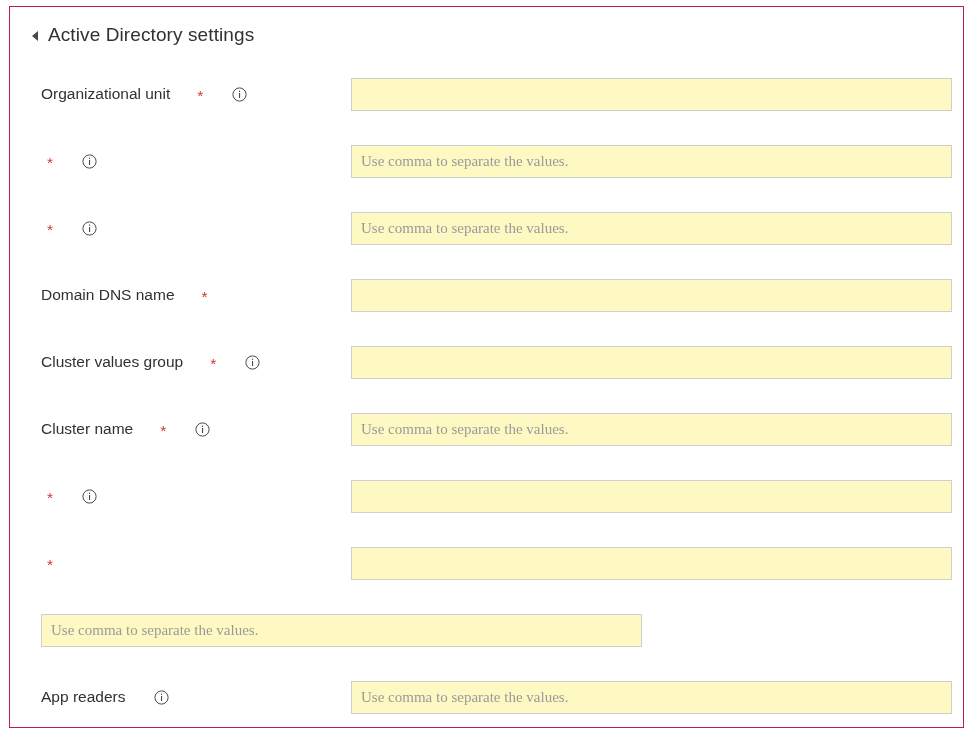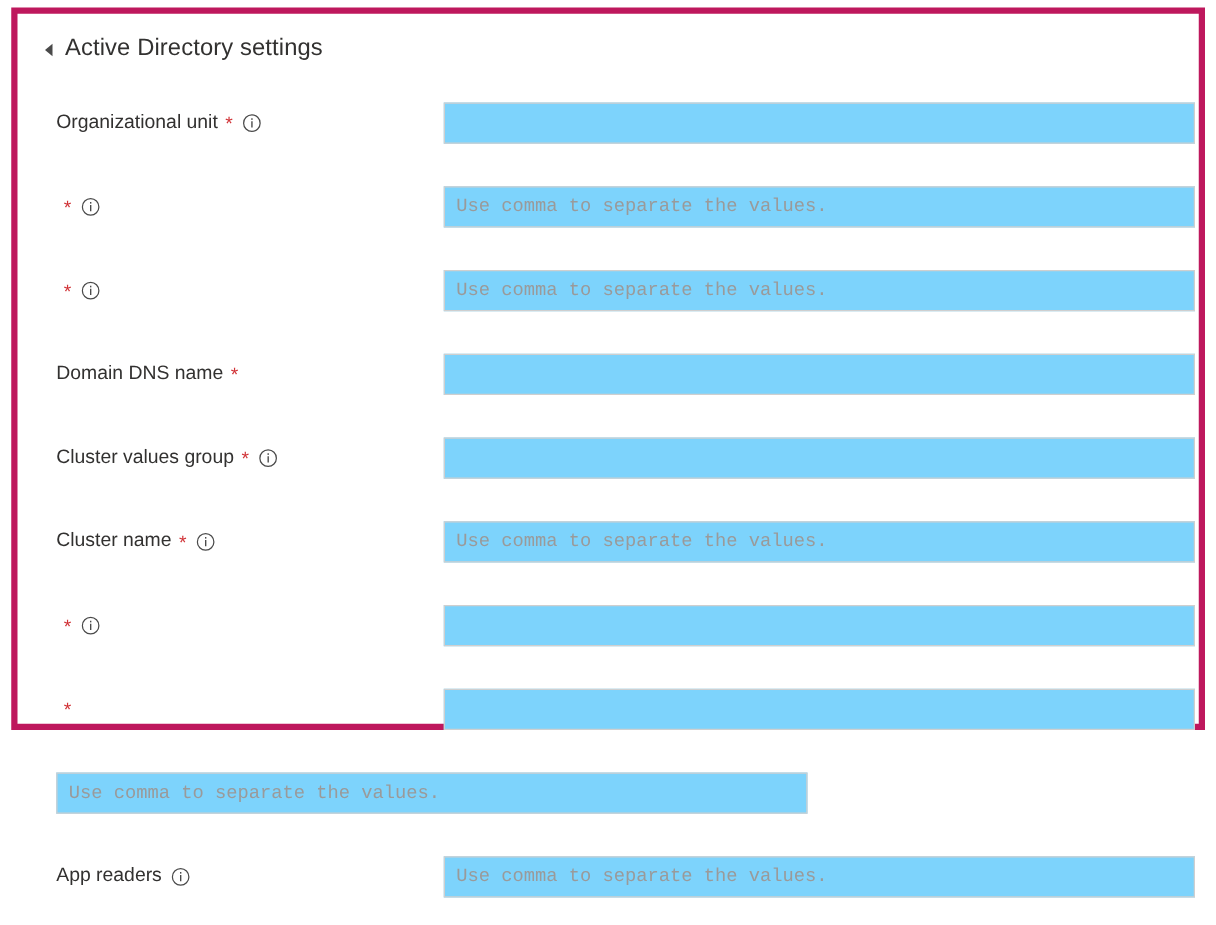--- a/index.html
+++ b/index.html
@@ -17,23 +17,23 @@
     position: relative;
     box-sizing: border-box;
     background: #ffffff;
     overflow: hidden;
   }
   .panel {
     position: absolute;
     left: 9px;
     top: 6px;
     width: 955px;
-    height: 578px;
-    box-sizing: border-box;
-    border: 5px solid #be185d;
+    height: 722px;
+    box-sizing: border-box;
+    border: 1px solid #be185d;
     background: #ffffff;
   }
   .section-header {
     display: flex;
     align-items: center;
     gap: 10px;
     padding: 16px 0 0 22px;
     height: 40px;
     box-sizing: border-box;
   }
@@ -64,20 +64,21 @@
     box-sizing: border-box;
   }
   .label-cell {
     width: 310px;
     display: flex;
     align-items: center;
     flex: 0 0 310px;
     font-size: 15.5px;
     color: #323130;
     line-height: 1.2;
+    gap: 21px;
   }
   .label-text {
     white-space: nowrap;
   }
   .req {
     color: #d13438;
     margin-left: 6px;
     font-size: 15.5px;
     line-height: 1;
     position: relative;
@@ -97,22 +98,22 @@
   }
   .field-cell {
     flex: 0 0 601px;
     width: 601px;
   }
   input.txt {
     width: 601px;
     height: 33px;
     box-sizing: border-box;
     border: 1px solid #cfcfcf;
-    background: #7dd3fc;
-    font-family: Liberation Mono, monospace;
+    background: #fef9c3;
+    font-family: Liberation Serif, serif;
     font-size: 15px;
     color: #323130;
     padding: 0 9px;
     outline: none;
   }
   input.txt::placeholder {
     color: #9a9a9a;
     opacity: 1;
   }
 </style>

